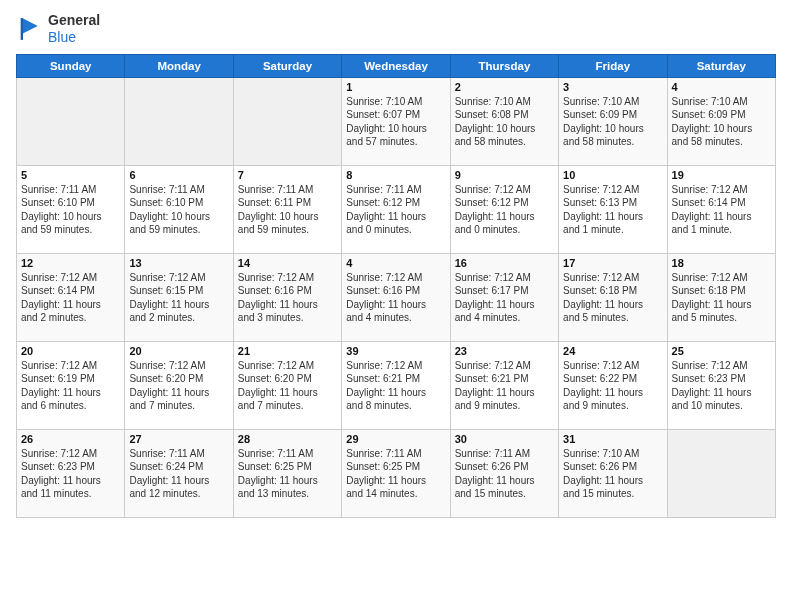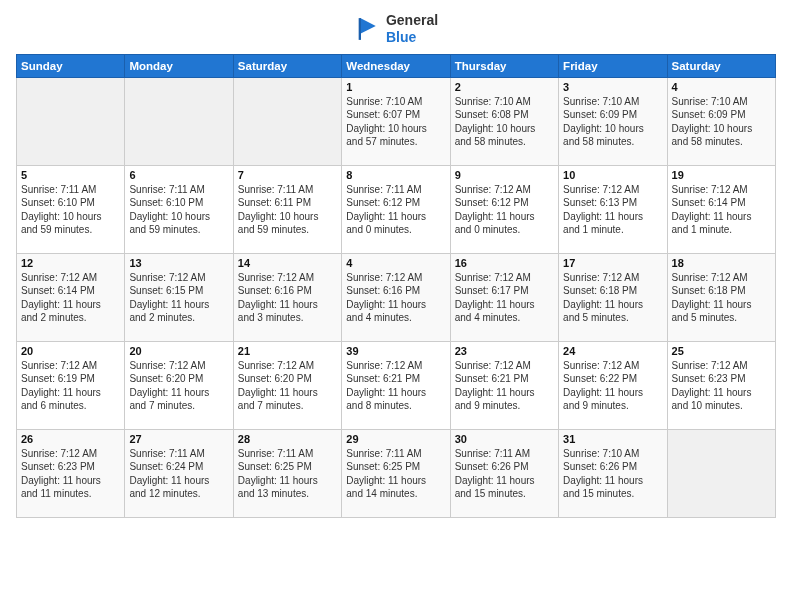--- a/index.html
+++ b/index.html
@@ -11,21 +11,21 @@
       overflow: hidden;
     }
     .page {
       width: 792px;
       height: 612px;
       padding: 12px 16px 12px 16px;
       background: #fff;
     }
     .header {
       display: flex;
-      justify-content: center;
+      justify-content: flex-start;
       align-items: flex-start;
       margin-bottom: 8px;
     }
     .logo {
       display: flex;
       align-items: center;
       gap: 4px;
     }
     .logo-icon {
       width: 28px;
@@ -48,22 +48,22 @@
     table {
       width: 100%;
       border-collapse: collapse;
       table-layout: fixed;
     }
     thead th {
       background: #2176d2;
       color: #fff;
       font-size: 11.5px;
       font-weight: bold;
-      padding: 5px 4px;
-      text-align: left;
+      padding: 5px 20px;
+      text-align: center;
       border: 1px solid #1a5fad;
     }
     tbody td {
       border: 1px solid #ccc;
       vertical-align: top;
       padding: 3px 4px;
       height: 88px;
       background: #fff;
       font-size: 9.5px;
       color: #333;
@@ -92,21 +92,21 @@
 <div class="page">
   <div class="header">
     <div class="logo">
       <svg class="logo-icon" viewBox="0 0 36 36">
 
         <polygon points="8,4 28,14 8,24" fill="#2176d2"></polygon>
         <rect x="6" y="4" width="3" height="28" fill="#1a5fad"></rect>
       </svg>
       <div>
         <div style="font-size:14px;font-weight:bold;color:#333;line-height:1.2;">General</div>
-        <div style="font-size:14px;font-weight:bold;color:#2176d2;line-height:1.2;">Blue</div>
+        <div style="font-size:14px;font-weight:normal;color:#2176d2;line-height:1.2;">Blue</div>
       </div>
     </div>
     <div class="title-block">
       <div class="cal-title"></div>
       <div class="cal-subtitle"></div>
     </div>
   </div>
 
   <table>
     <thead>

